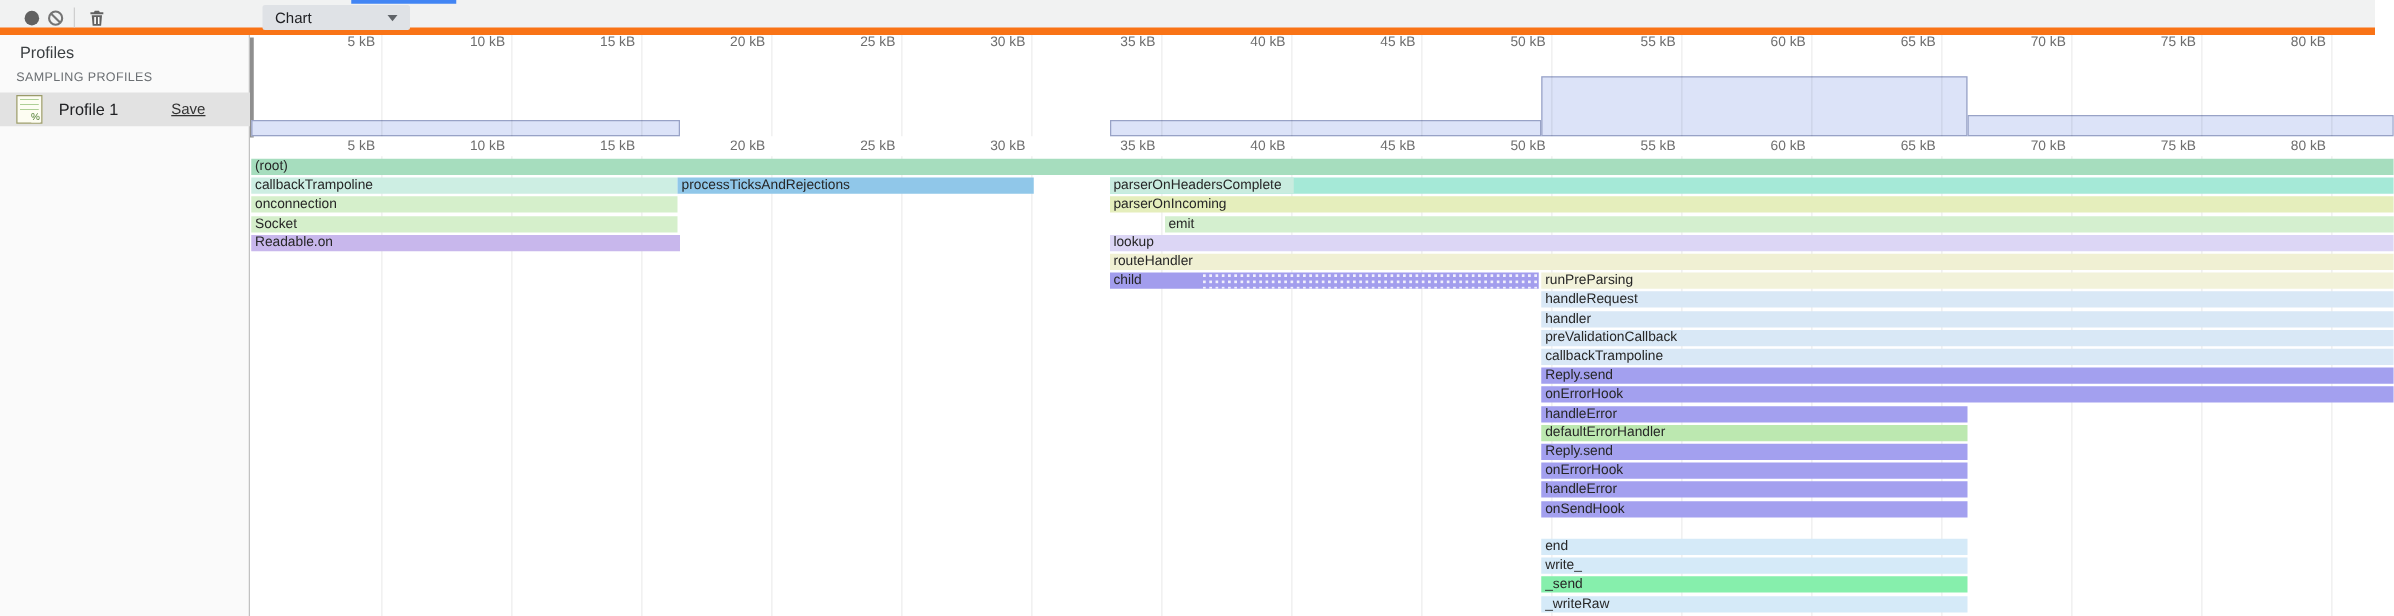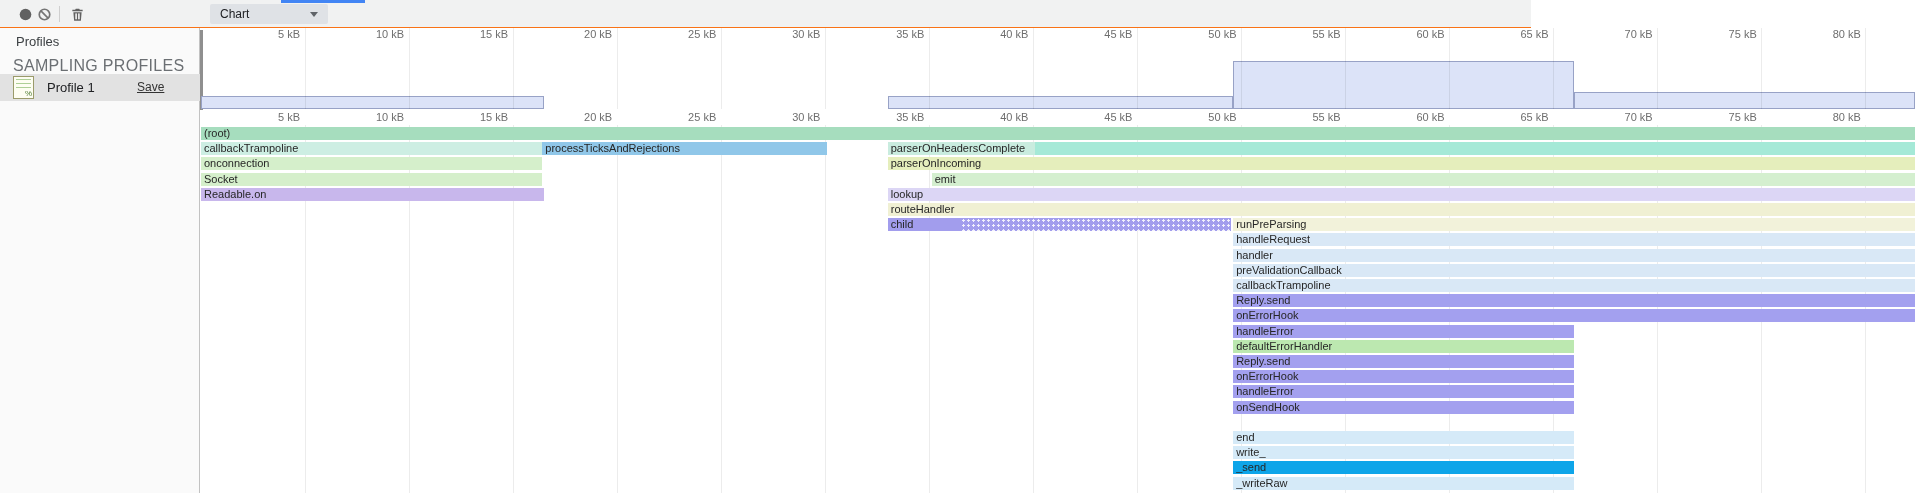--- a/index.html
+++ b/index.html
@@ -1,40 +1,40 @@
 <!DOCTYPE html>
 <html><head>
 <meta charset="utf-8">
 <style>
   * { margin:0; padding:0; box-sizing:border-box; }
   html,body { width:1915px; height:493px; overflow:hidden; background:#fff;
               font-family:"Liberation Sans", sans-serif; }
   #app { position:relative; width:1915px; height:493px; }
 
   
-  #toolbar { position:absolute; left:0; top:0; width:1531px; height:28px;
-             background:#f1f2f2; border-bottom:1px solid #f97316; }
+  #toolbar { position:absolute; left:0; top:0; width:1900px; height:28px;
+             background:#f1f2f2; border-bottom:6px solid #f97316; }
   .tb-icon { position:absolute; top:7px; width:15px; height:15px; }
   #record-btn   { left:18px; }
   #block-btn    { left:37px; }
   #tb-sep { position:absolute; left:59px; top:6px; width:1px; height:16px; background:#cfcfcf; }
   #trash-btn    { left:70px; }
   #tab-underline { position:absolute; left:281px; top:0; width:84px; height:3px; }
   #chart-select { position:absolute; left:210px; top:4px; width:118px; height:20px;
                   background:#dfe2e6; border-radius:2px; cursor:default; }
   #chart-select .lbl { position:absolute; left:10px; top:3px; font-size:12px; color:#202124; }
   #chart-select .caret { position:absolute; right:10px; top:8px; width:0; height:0;
                   border-left:4px solid transparent; border-right:4px solid transparent;
                   border-top:5px solid #5f6368; }
 
   
   #sidebar { position:absolute; left:0; top:28px; width:200px; height:465px;
              background:#fafafa; border-right:1px solid #c2c2c2; }
   #sidebar-title { position:absolute; left:16px; top:6px; font-size:13px; color:#3c4043; }
-  #sidebar-section { position:absolute; left:13px; top:29px; font-size:16px; color:#6b6f73;
+  #sidebar-section { position:absolute; left:13px; top:29px; font-size:10px; color:#6b6f73;
              letter-spacing:.3px; }
   #profile-row { position:absolute; left:0; top:46px; width:200px; height:27px;
              background:#e2e2e2; }
   #profile-icon { position:absolute; left:13px; top:2px; width:21px; height:23px;
              background:#fdfdf2; border:1px solid #9a9a6a; }
   #profile-icon .lines { position:absolute; left:2px; top:2px; right:2px; height:12px;
              background:repeating-linear-gradient(180deg,#aecf96 0 1px, transparent 1px 4px); }
   #profile-icon .pct { position:absolute; right:1px; bottom:0; font-size:8px; color:#4c7a2e;
              background:#fdfdf2; line-height:8px; }
   #profile-name { position:absolute; left:47px; top:6px; font-size:13px; color:#202124; }
@@ -240,21 +240,21 @@
       </div>
       <div class="flame-bar" style="left: 1033.18px; top: 372.6px; width: 341.284px; height: 13px; background: rgb(163, 160, 239); position: absolute;">
         <span class="bar-label">onSendHook</span>
       </div>
       <div class="flame-bar" style="left: 1033.18px; top: 403px; width: 341.284px; height: 13px; background: rgb(213, 234, 248); position: absolute;">
         <span class="bar-label">end</span>
       </div>
       <div class="flame-bar" style="left: 1033.18px; top: 418.2px; width: 341.284px; height: 13px; background: rgb(213, 234, 248); position: absolute;">
         <span class="bar-label">write_</span>
       </div>
-      <div class="flame-bar" style="left: 1033.18px; top: 433.4px; width: 341.284px; height: 13px; background: #0ea5e9; position: absolute;">
+      <div class="flame-bar" style="left: 1033.18px; top: 433.4px; width: 341.284px; height: 13px; background: #86efac; position: absolute;">
         <span class="bar-label">_send</span>
       </div>
       <div class="flame-bar" style="left: 1033.18px; top: 448.6px; width: 341.284px; height: 13px; background: rgb(213, 234, 248); position: absolute;">
         <span class="bar-label">_writeRaw</span>
       </div>
     </div>
 
 </div>
 
 </body></html>

